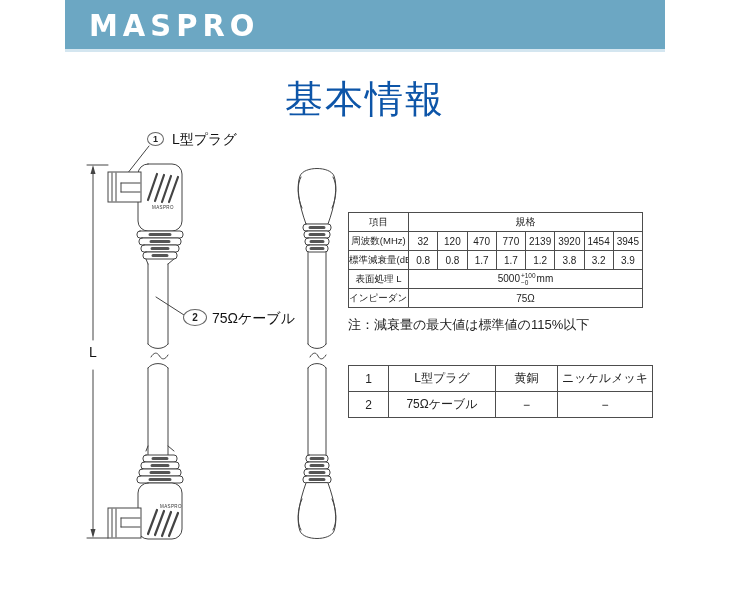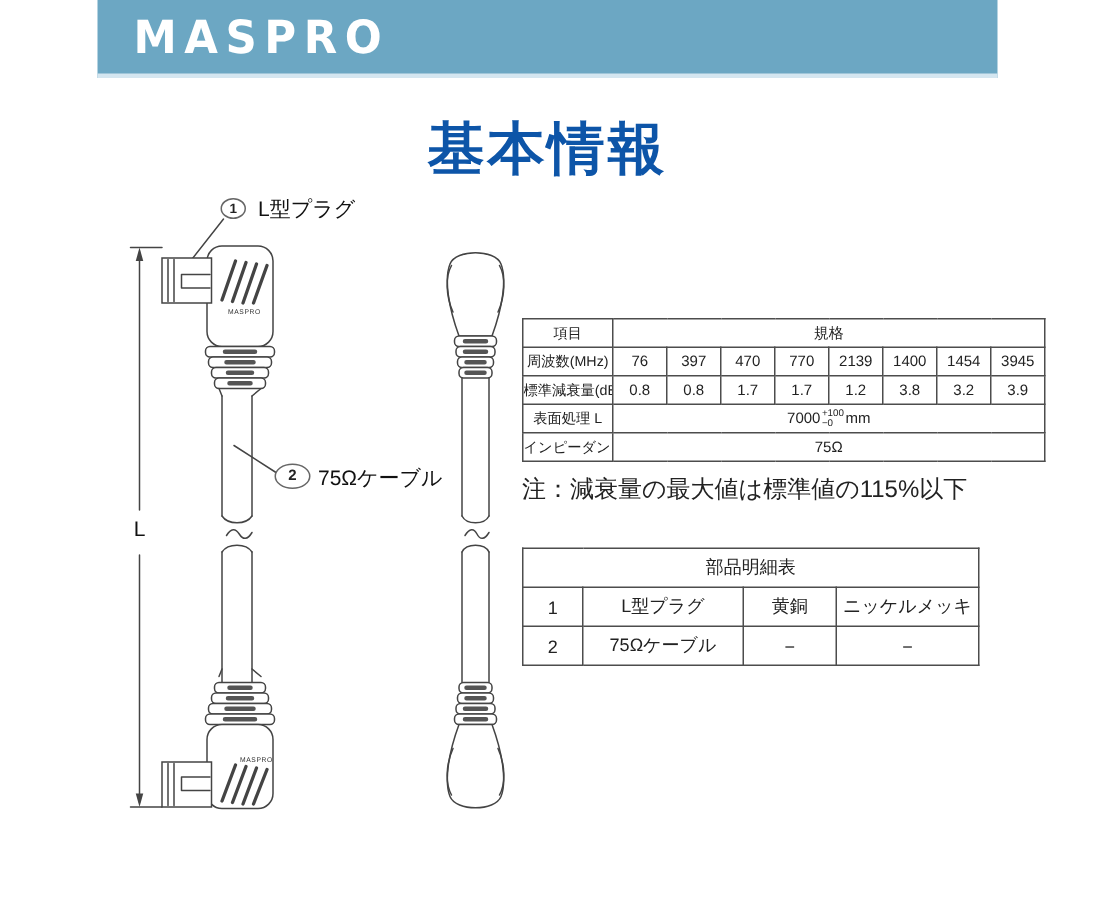--- a/index.html
+++ b/index.html
@@ -14,21 +14,21 @@
     background:#6ca7c3;border-bottom:3px solid #d4e6f0;box-sizing:border-box;
   }
   .logo{
     position:absolute;left:24px;top:8px;font-size:29px;font-weight:800;
     letter-spacing:5px;color:#ffffff;font-family:"DejaVu Sans","Liberation Sans",sans-serif;
     transform:scaleY(1.05);
   }
   
   .page-title{
     position:absolute;left:0;top:74px;width:730px;text-align:center;
-    font-size:38px;font-weight:bold;color:#0d55a8;letter-spacing:2px;margin:0;
+    font-size:38px;font-weight:normal;color:#0d55a8;letter-spacing:2px;margin:0;
   }
   
   .diagram{position:absolute;left:0;top:0;}
   
   .callout-circle{
     position:absolute;border:1px solid #666;border-radius:50%;
     display:flex;align-items:center;justify-content:center;
     font-weight:bold;color:#222;background:#fff;box-sizing:border-box;
   }
   .c1{left:147px;top:132px;width:17px;height:14px;font-size:9px;}
@@ -37,27 +37,27 @@
   .l1{left:172px;top:131px;}
   .l2{left:212px;top:310px;}
   .dim-label{
     position:absolute;left:85px;top:344px;width:16px;text-align:center;
     font-size:14px;color:#111;background:#fff;
   }
   
   table{border-collapse:collapse;table-layout:fixed;background:#fff;}
   td,th{border:1px solid #4d4d4d;text-align:center;vertical-align:middle;
         padding:0;font-weight:normal;overflow:hidden;white-space:nowrap;}
-  .spec-table{position:absolute;left:348px;top:212px;width:349px;font-size:10px;}
+  .spec-table{position:absolute;left:348px;top:212px;width:295px;font-size:10px;}
   .spec-table td{height:18px;}
   .spec-table .lbl{font-size:9.5px;}
   .tol{display:inline-block;vertical-align:middle;text-align:left;
        font-size:6.5px;line-height:1.15;margin:0 1px;}
   .tol span{display:block;}
-  .note{position:absolute;left:348px;top:316px;font-size:16px;color:#222;}
+  .note{position:absolute;left:348px;top:316px;font-size:13px;color:#222;}
   .parts-table{position:absolute;left:348px;top:365px;width:304px;font-size:12px;}
   .parts-table td{height:25px;}
 </style>
 </head>
 <body>
 
 <div class="band">
   <div class="logo">MASPRO</div>
 </div>
 
@@ -153,67 +153,64 @@
     <col style="width:60px">
     <col span="8">
   </colgroup>
   <tbody>
     <tr>
       <td class="lbl">項目</td>
       <td colspan="8">規格</td>
     </tr>
     <tr>
       <td class="lbl">周波数(MHz)</td>
-      <td>76</td>
-      <td>397</td>
+      <td>32</td>
+      <td>120</td>
       <td>470</td>
       <td>770</td>
       <td>2139</td>
-      <td>1400</td>
+      <td>3920</td>
       <td>1454</td>
       <td>3945</td>
     </tr>
     <tr>
       <td class="lbl">標準減衰量(dB)</td>
       <td>0.8</td>
       <td>0.8</td>
       <td>1.7</td>
       <td>1.7</td>
       <td>1.2</td>
       <td>3.8</td>
       <td>3.2</td>
       <td>3.9</td>
     </tr>
     <tr>
       <td class="lbl">表面処理 L</td>
       <td colspan="8">
-        <span>7000</span><span class="tol"><span>+100</span><span>−0</span></span><span>mm</span>
+        <span>5000</span><span class="tol"><span>+100</span><span>−0</span></span><span>mm</span>
       </td>
     </tr>
     <tr>
       <td class="lbl">インピーダンス</td>
       <td colspan="8">75Ω</td>
     </tr>
   </tbody>
 </table>
 
 <div class="note">注：減衰量の最大値は標準値の115%以下</div>
 
 <table class="parts-table">
   <colgroup>
     <col style="width:40px">
       <col style="width:107px">
       <col style="width:62px">
       <col style="width:95px">
   </colgroup>
   <tbody>
     <tr>
-      <td colspan="4">部品明細表</td>
-    </tr>
-    <tr>
       <td>1</td>
       <td>L型プラグ</td>
       <td>黄銅</td>
       <td>ニッケルメッキ</td>
     </tr>
     <tr>
       <td>2</td>
       <td>75Ωケーブル</td>
       <td>−</td>
       <td>−</td>

